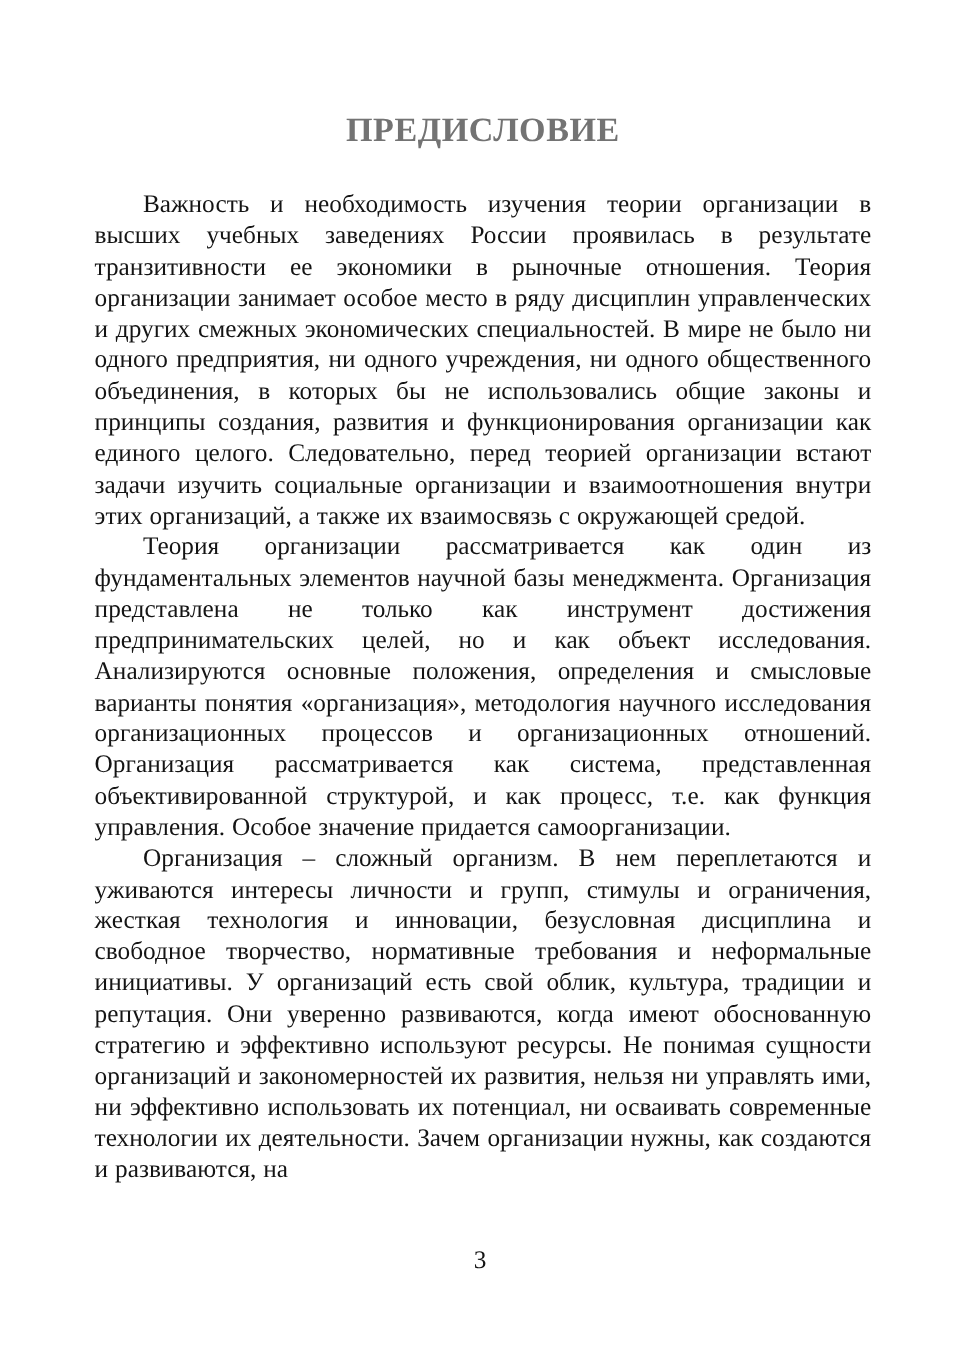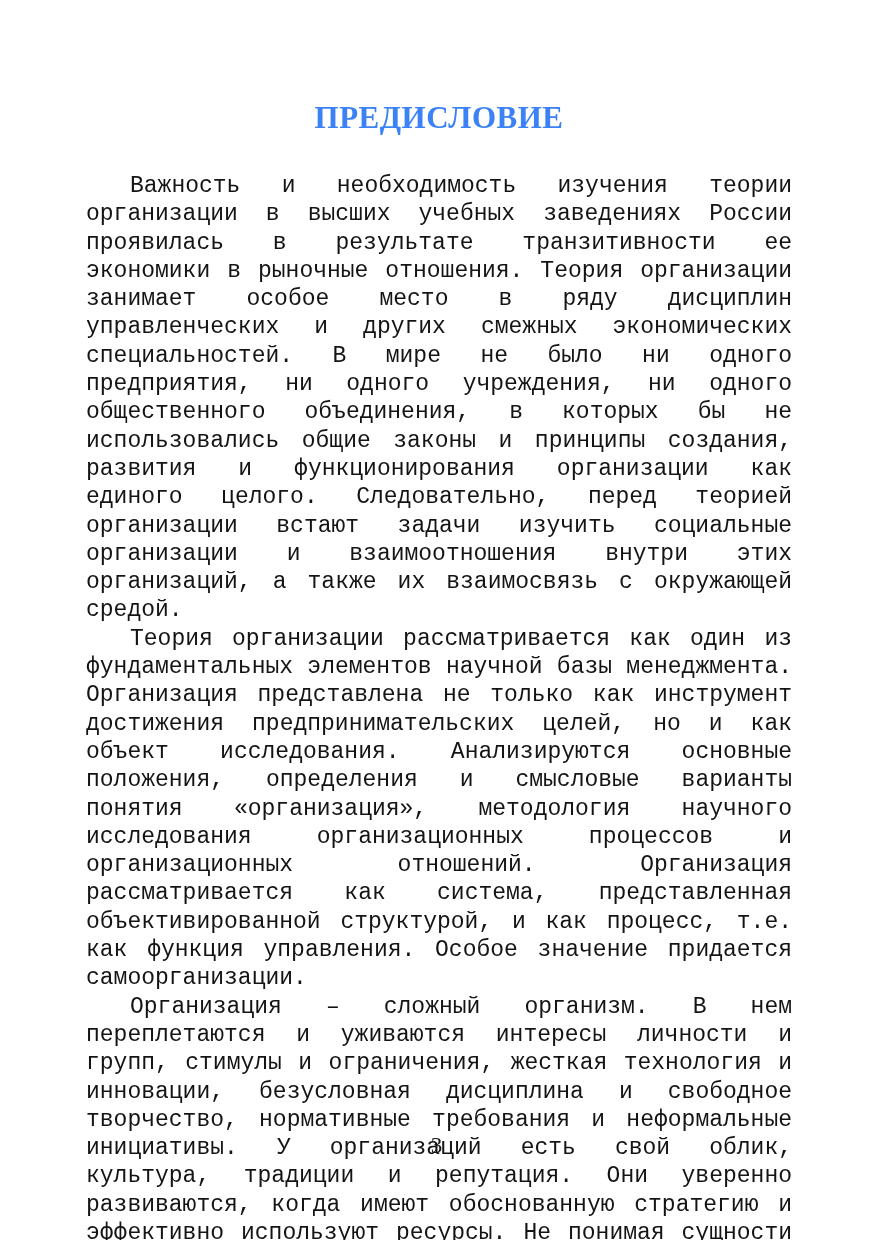--- a/index.html
+++ b/index.html
@@ -21,32 +21,31 @@
     left: 86px;
     top: 100px;
     width: 706px;
   }
   .doc-title {
     margin: 0 0 36px 0;
     text-align: center;
     font-size: 31px;
     font-weight: bold;
     letter-spacing: 0.5px;
-    color: #3b82f6;
+    color: #737373;
   }
   .doc-body p {
     margin: 0;
     padding: 0;
     text-align: justify;
     text-indent: 44px;
     font-size: 23px;
     line-height: 28.3px;
     word-spacing: 0.5px;
     color: #141414;
-    font-family: Liberation Mono, monospace;
   }
   .page-number {
     position: absolute;
     top: 1133px;
     left: 0;
     width: 100%;
     text-align: center;
     font-size: 23px;
     color: #141414;
   }

